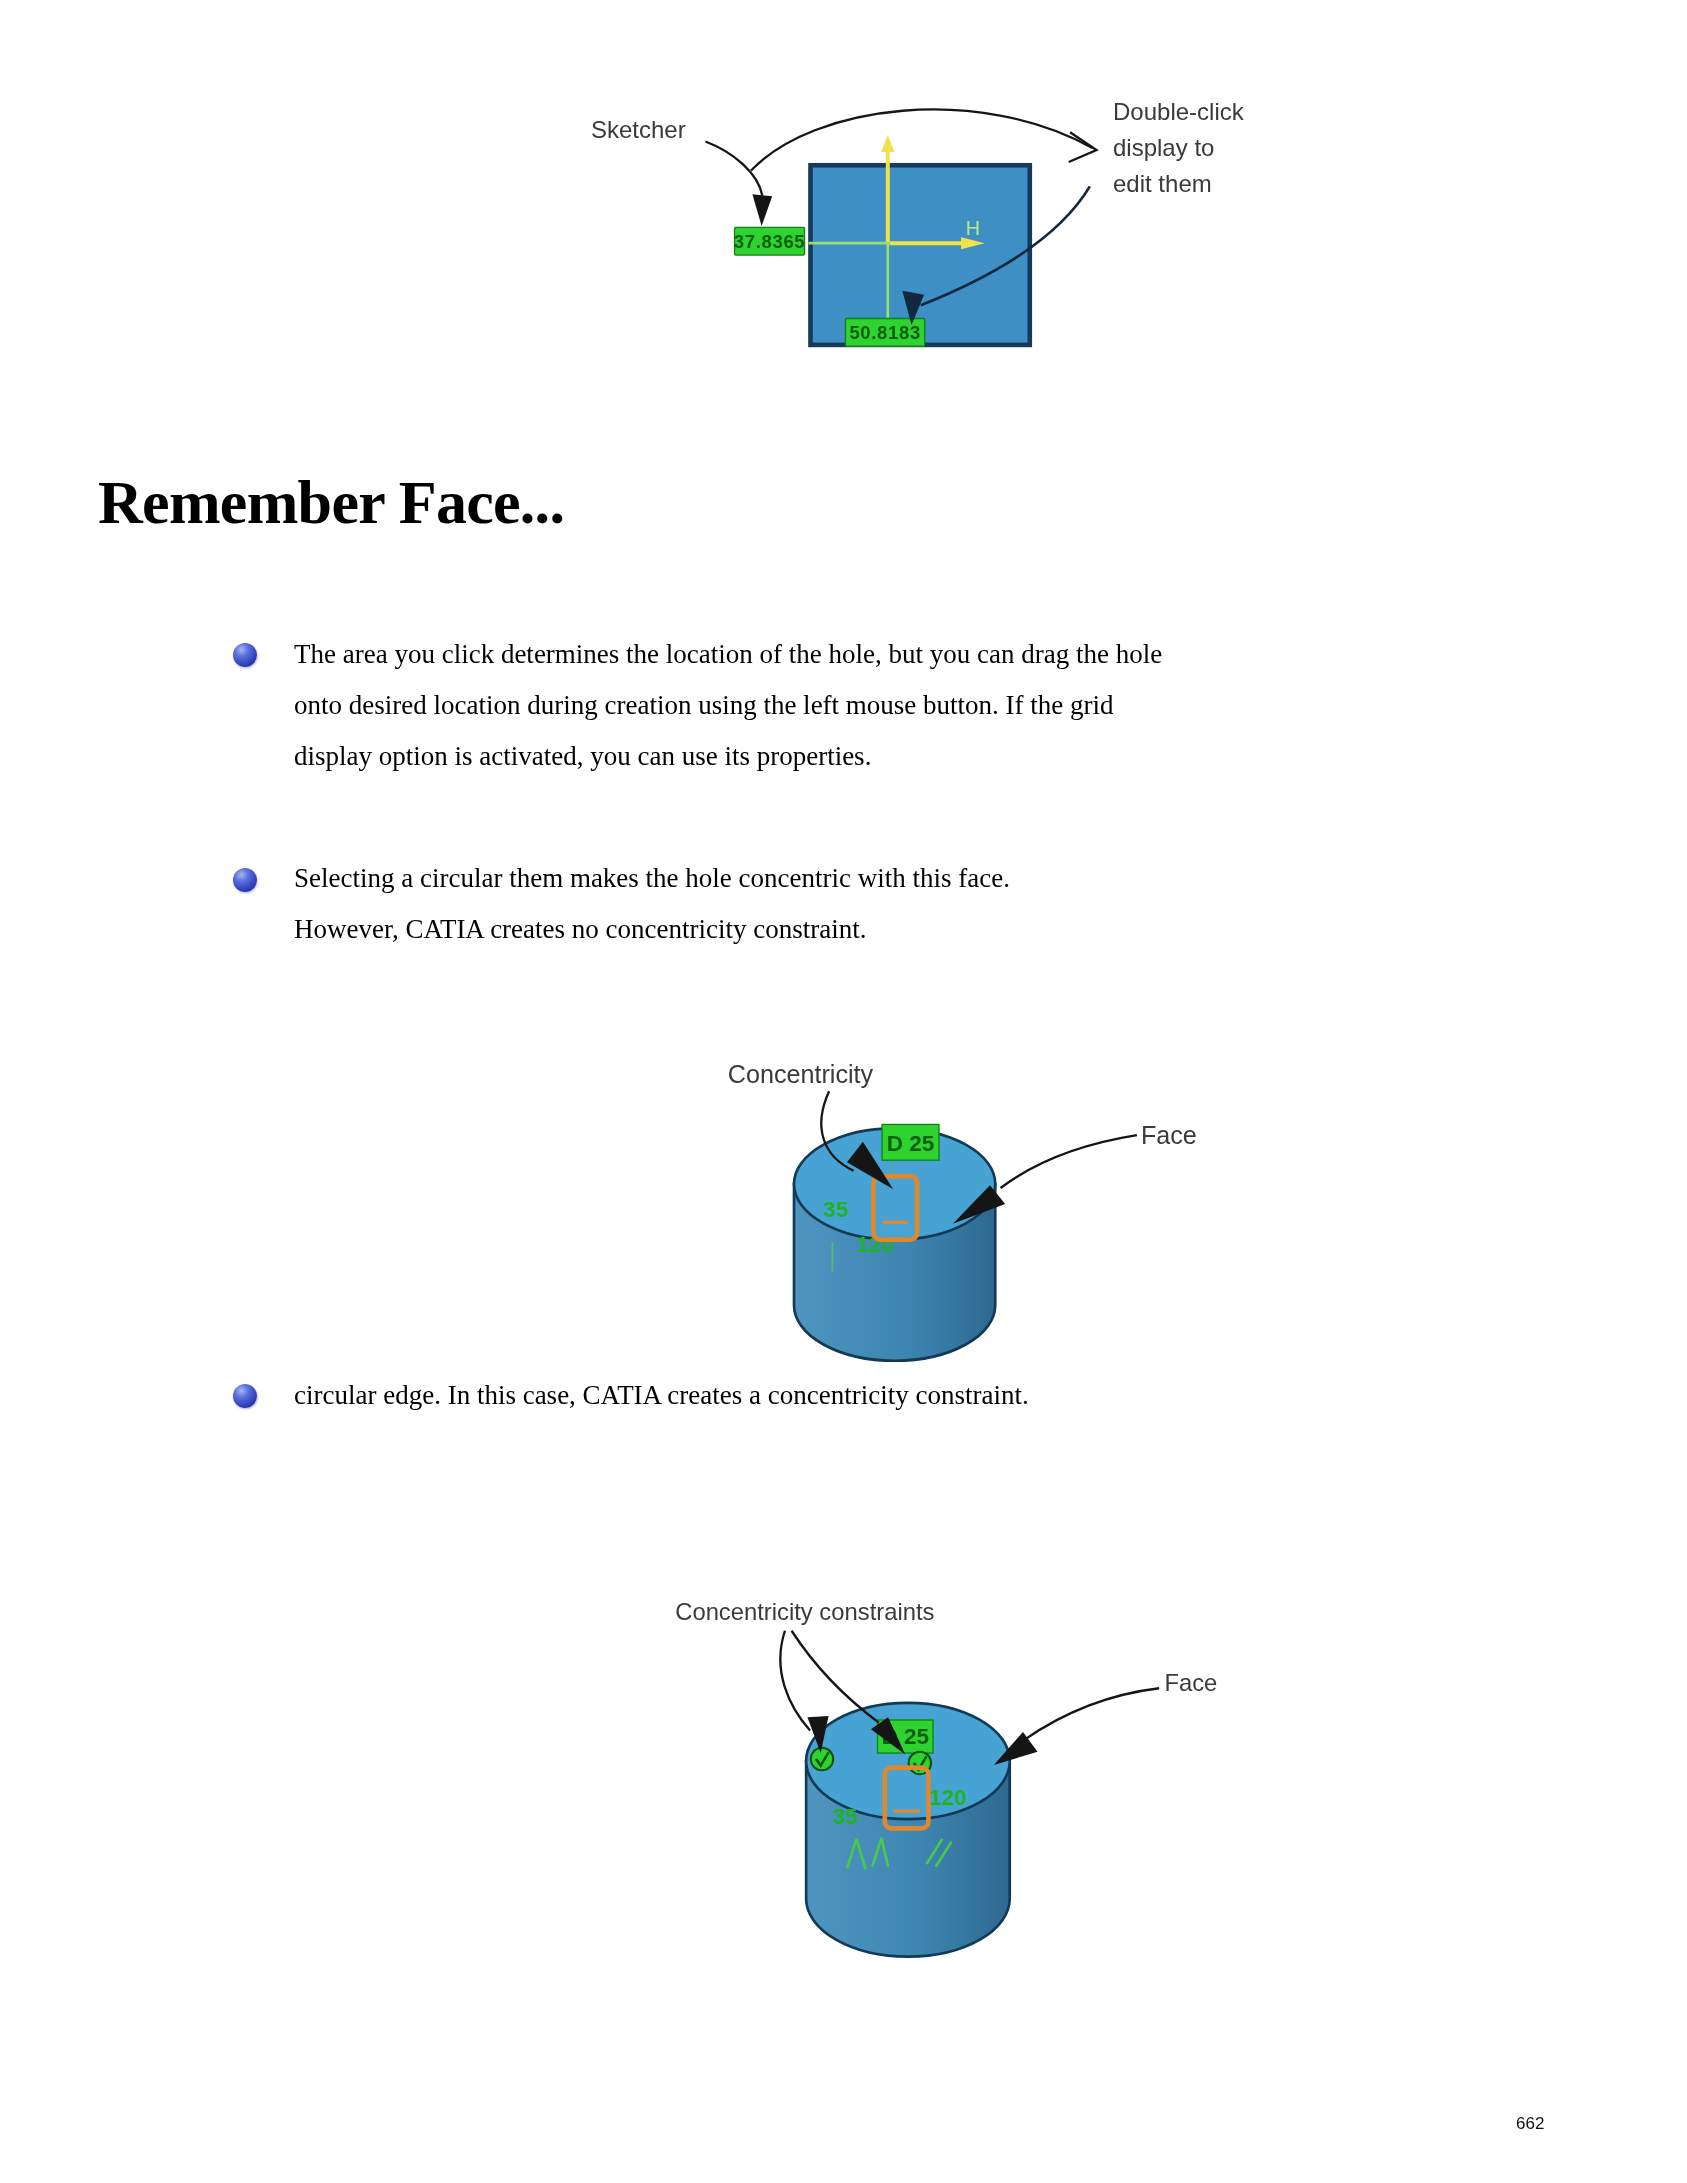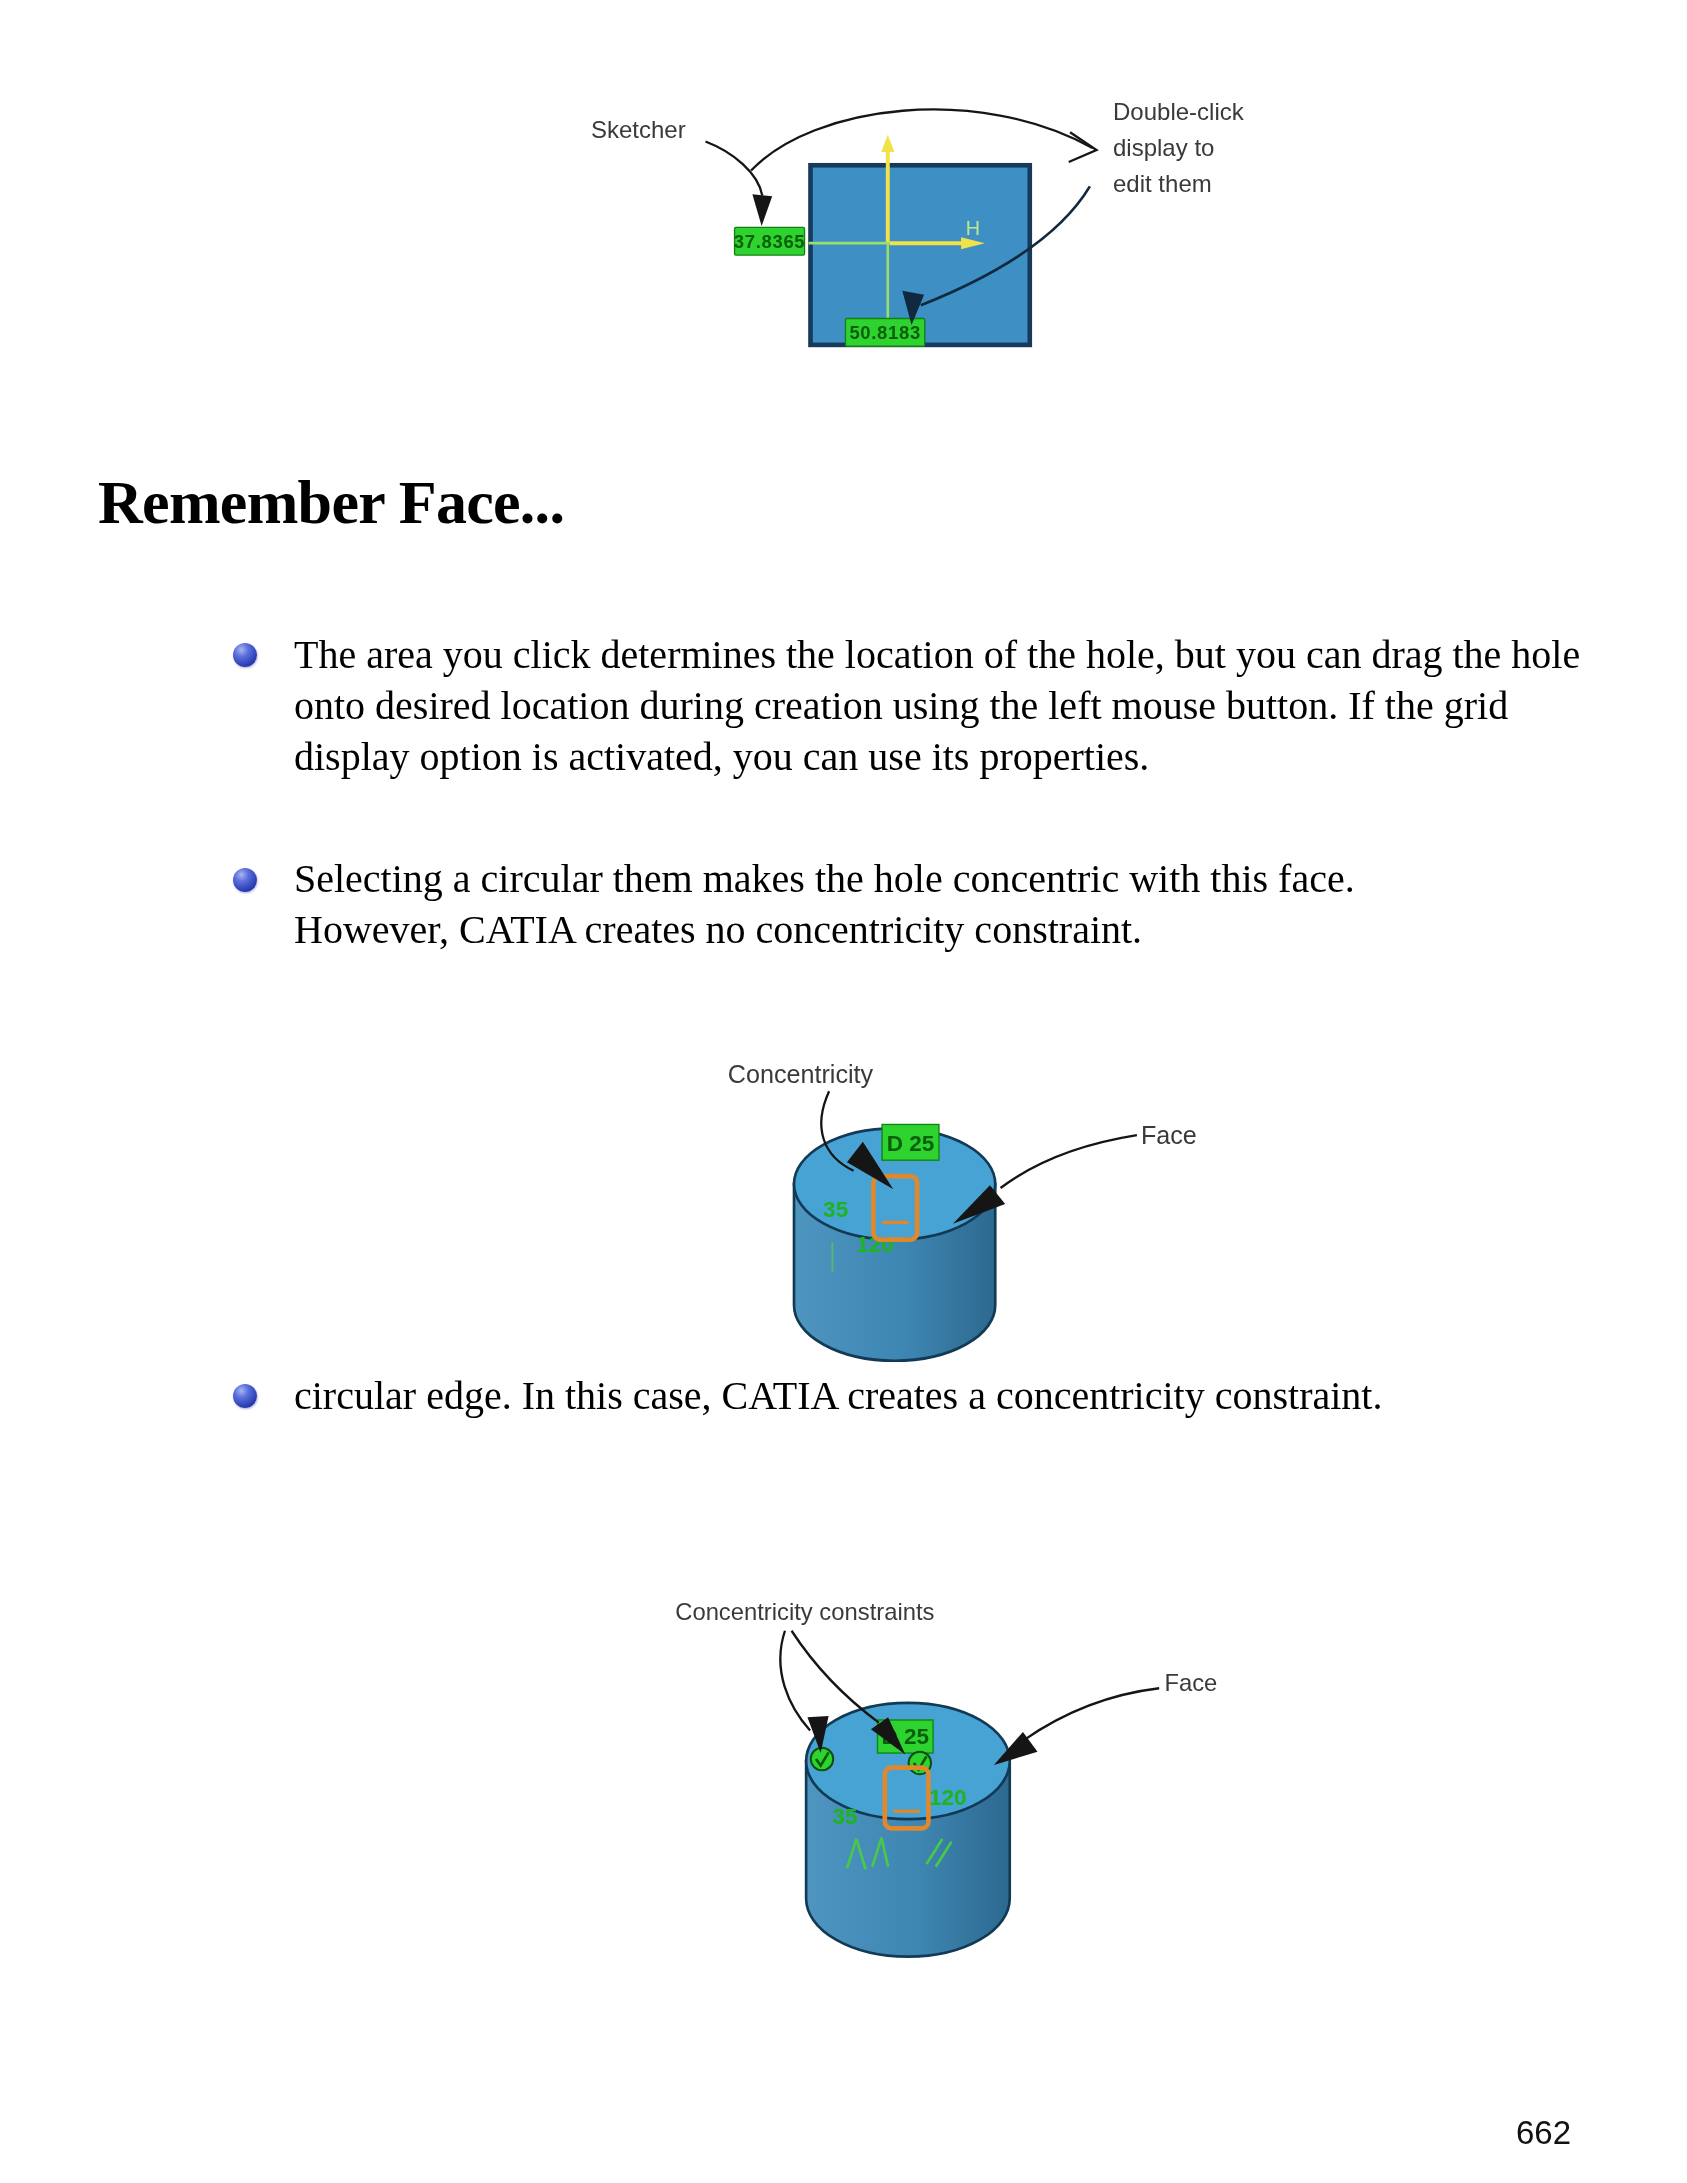--- a/index.html
+++ b/index.html
@@ -20,35 +20,35 @@
   #heading{
     left:98px;top:467px;
     font-family:"Liberation Serif", serif;
     font-weight:bold;
     font-size:62px;
     color:#000;
     white-space:nowrap;
     letter-spacing:-0.7px;
   }
   .bullet-text{
-    font-size:40px;
+    font-size:27px;
     line-height:51px;
     color:#000;
   }
   .bullet-text div{white-space:nowrap;}
   .sphere{
     width:24px;height:24px;border-radius:50%;
     background:radial-gradient(circle at 35% 28%, #a8b6ee 0%, #5b6fdc 30%, #2a3cb4 70%, #141f6e 100%);
     box-shadow:0.7px 1.3px 2px rgba(120,130,200,.55);
   }
   .callout div{line-height:36px;}
   #page-number{
     left:1516px;top:2114px;
     font-family:"Liberation Sans", sans-serif;
-    font-size:33px;color:#111;
+    font-size:17px;color:#111;
   }
   svg text{font-family:"Liberation Sans", sans-serif;}
   .dimtext{font-weight:bold;font-size:34px;}
   .boxtext{font-weight:bold;font-size:28px;letter-spacing:1px;}
 </style>
 </head>
 <body>
 
 <div id="page">
 

